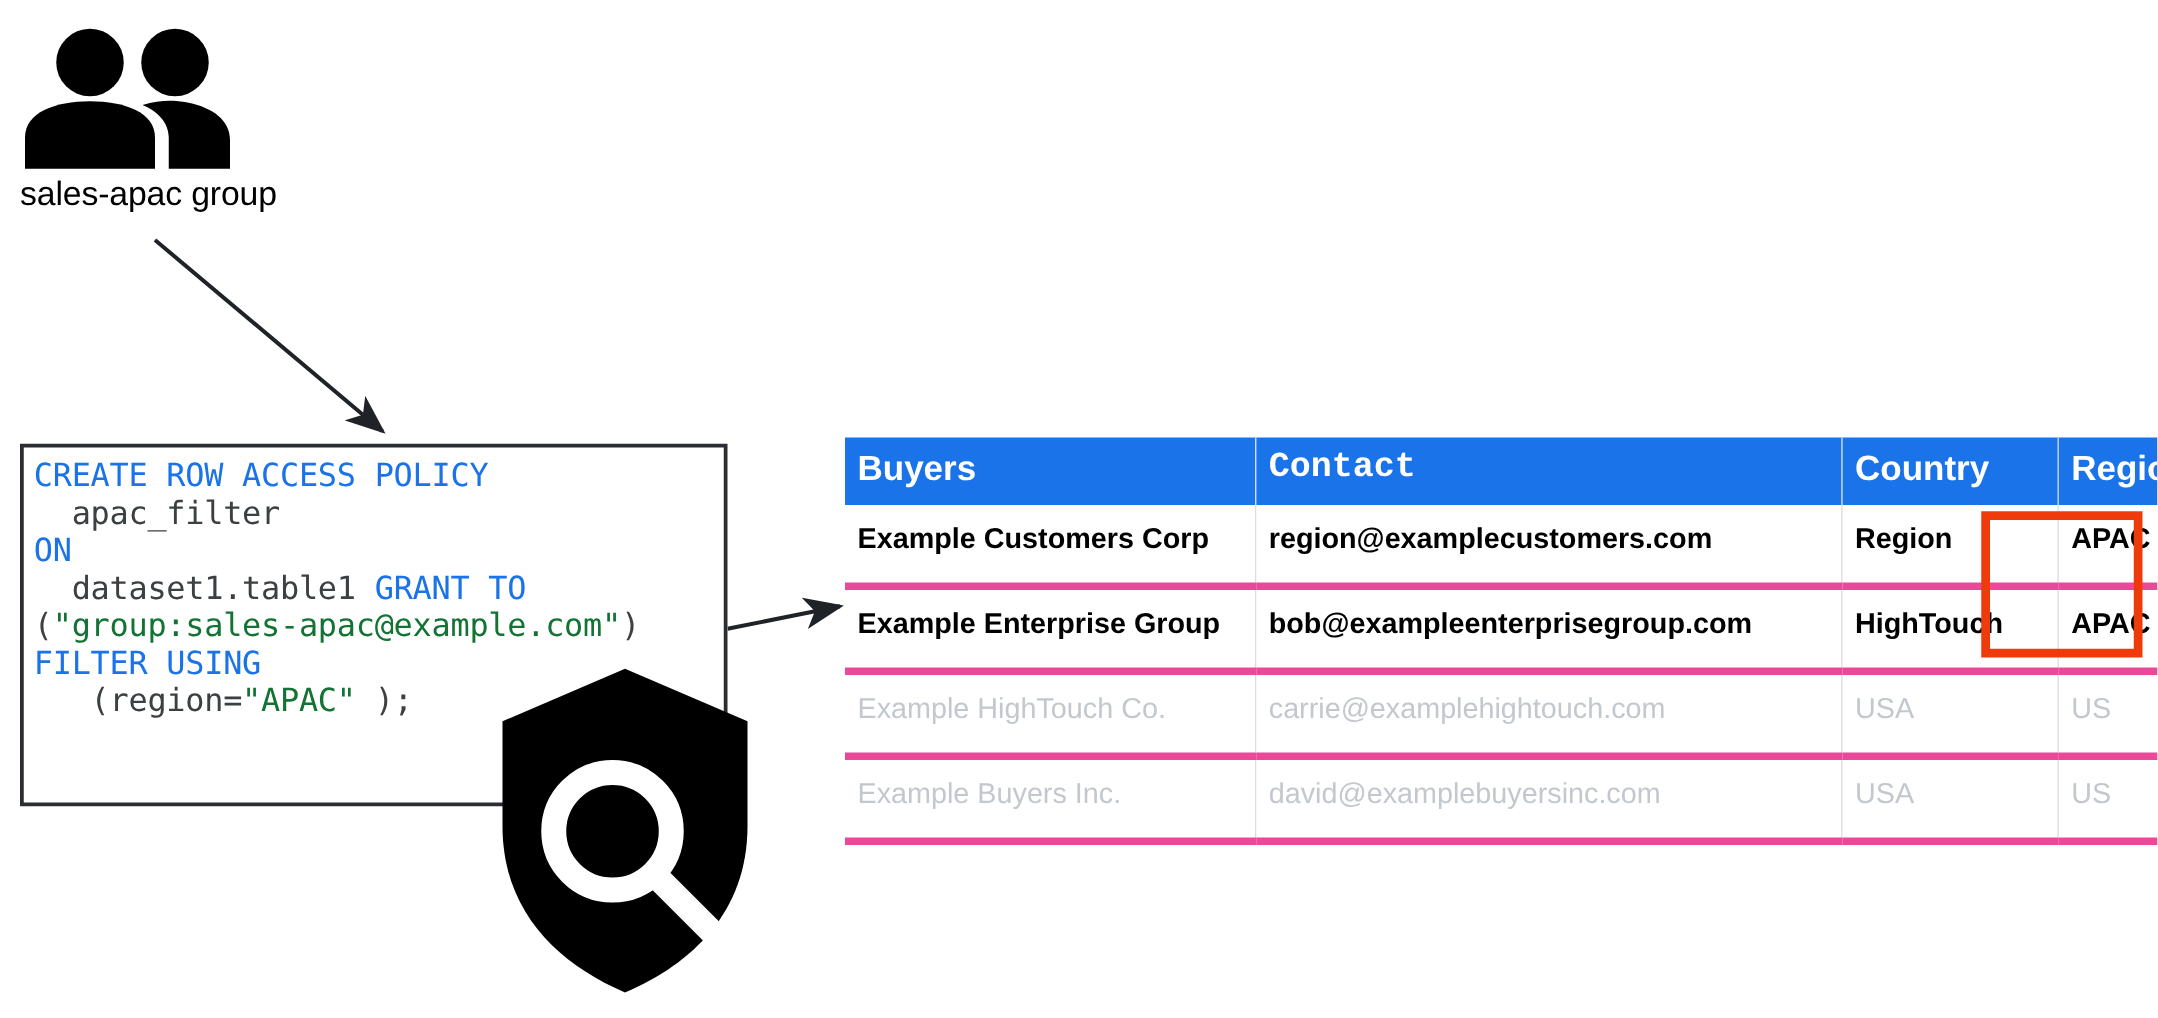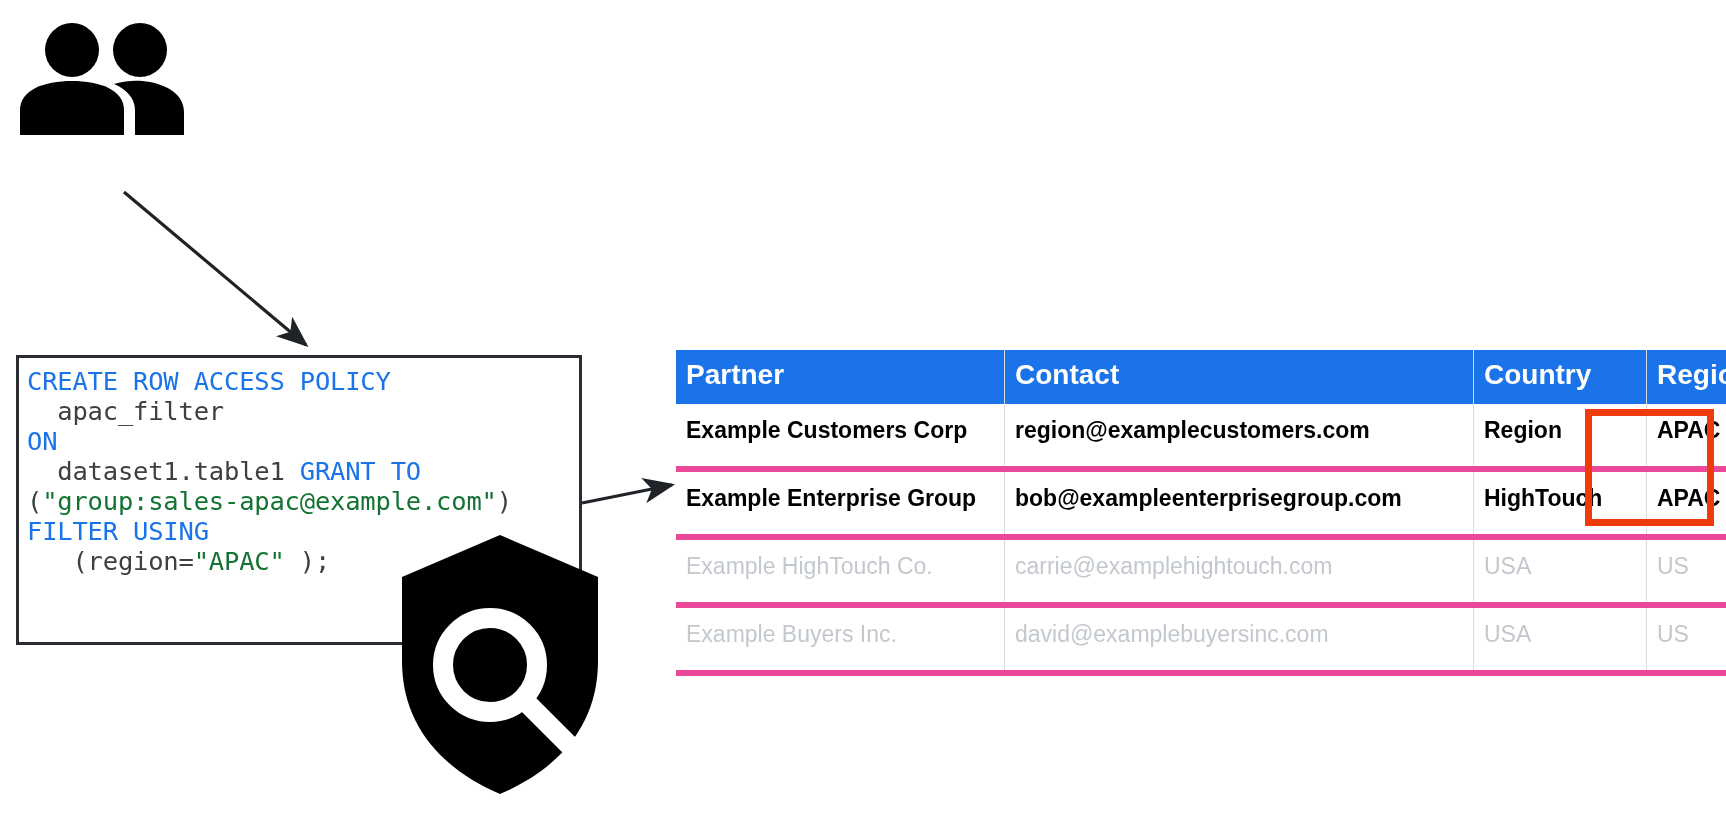--- a/index.html
+++ b/index.html
@@ -121,21 +121,21 @@
   #partner-table td:last-child { border-right: none; }
   tr.row-active td {
     color: #000000;
     font-weight: bold;
   }
   tr.row-dim td {
     color: #c3c8ce;
     font-weight: normal;
   }
   .c-partner { width: 308px; }
-  .c-contact { width: 448px; }
+  .c-contact { width: 448px; font-family: Liberation Mono, monospace; }
   .c-country { width: 152px; }
   .c-region  { width: 128px; }
 
   
   #region-highlight {
     position: absolute;
     left: 1585px;
     top: 409px;
     width: 129px;
     height: 117px;
@@ -151,20 +151,21 @@
 
   <div id="group-icon-wrap">
     <svg width="190" height="115" viewBox="0 0 190 115" xmlns="http://www.w3.org/2000/svg">
       <circle cx="54" cy="28" r="27" fill="#000000"></circle>
       <circle cx="122" cy="28" r="27" fill="#000000"></circle>
       <path d="M2 113 L2 88 C2 68 26 59 54 59 C82 59 106 68 106 88 L106 113 Z" fill="#000000"></path>
       <path d="M96 62 C110 58 120 58 132 60 C152 64 166 74 166 90 L166 113 L117 113 L117 88 C117 76 108 67 96 62 Z" fill="#000000"></path>
     </svg>
   </div>
 
+  <div id="group-label">sales-apac group</div>
 
   <svg class="arrow-layer" xmlns="http://www.w3.org/2000/svg">
     <defs>
       <marker id="ah" markerWidth="10" markerHeight="8" refX="9" refY="4" orient="auto" markerUnits="strokeWidth">
         <path d="M0,0 L10,4 L0,8 L2.6,4 Z" fill="#1f2328"></path>
       </marker>
     </defs>
 
     <line x1="124" y1="192" x2="306" y2="345" stroke="#1f2328" stroke-width="3.2" marker-end="url(#ah)"></line>
 
@@ -187,21 +188,21 @@
       <g fill="none" stroke="#ffffff" stroke-width="20">
         <circle cx="92" cy="132" r="47"></circle>
         <line x1="126" y1="167" x2="176" y2="217" stroke-linecap="butt"></line>
       </g>
     </svg>
   </div>
 
   <table id="partner-table">
     <thead>
       <tr>
-        <th class="c-partner">Partner</th>
+        <th class="c-partner">Buyers</th>
         <th class="c-contact">Contact</th>
         <th class="c-country">Country</th>
         <th class="c-region">Region</th>
       </tr>
     </thead>
     <tbody>
       <tr class="row-active">
         <td>Example Customers Corp</td>
         <td>region@examplecustomers.com</td>
         <td>Region</td>

